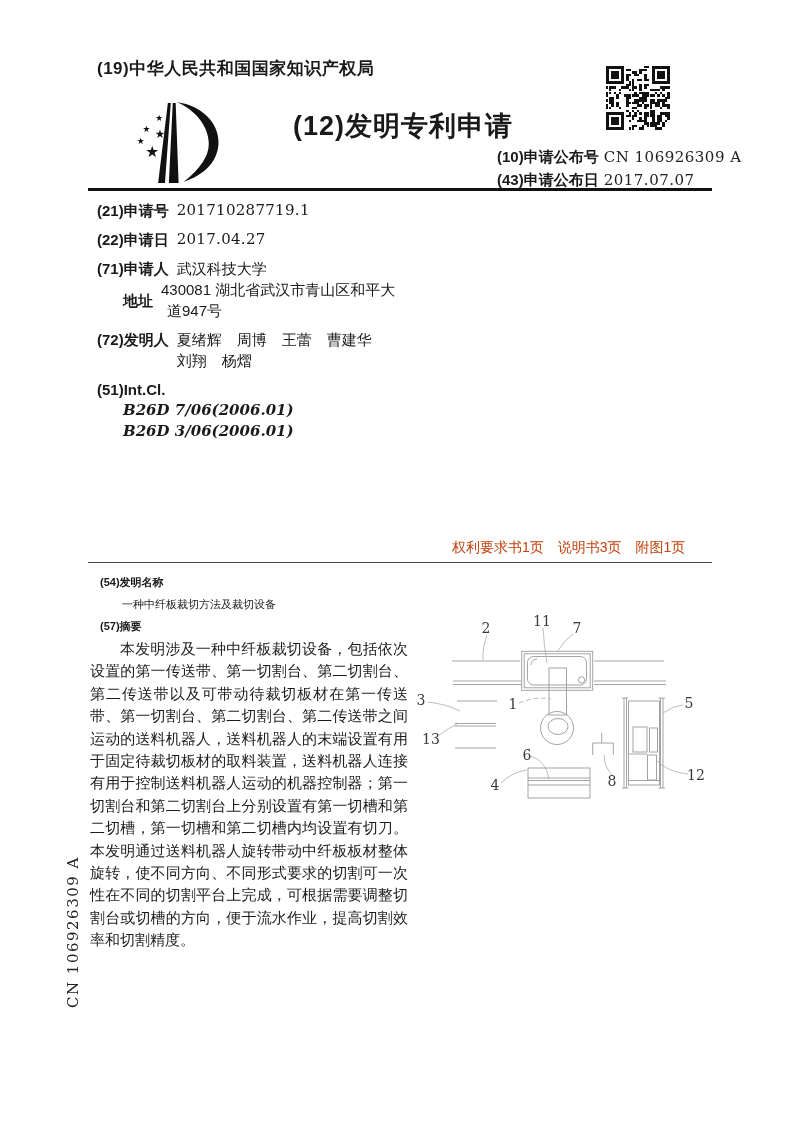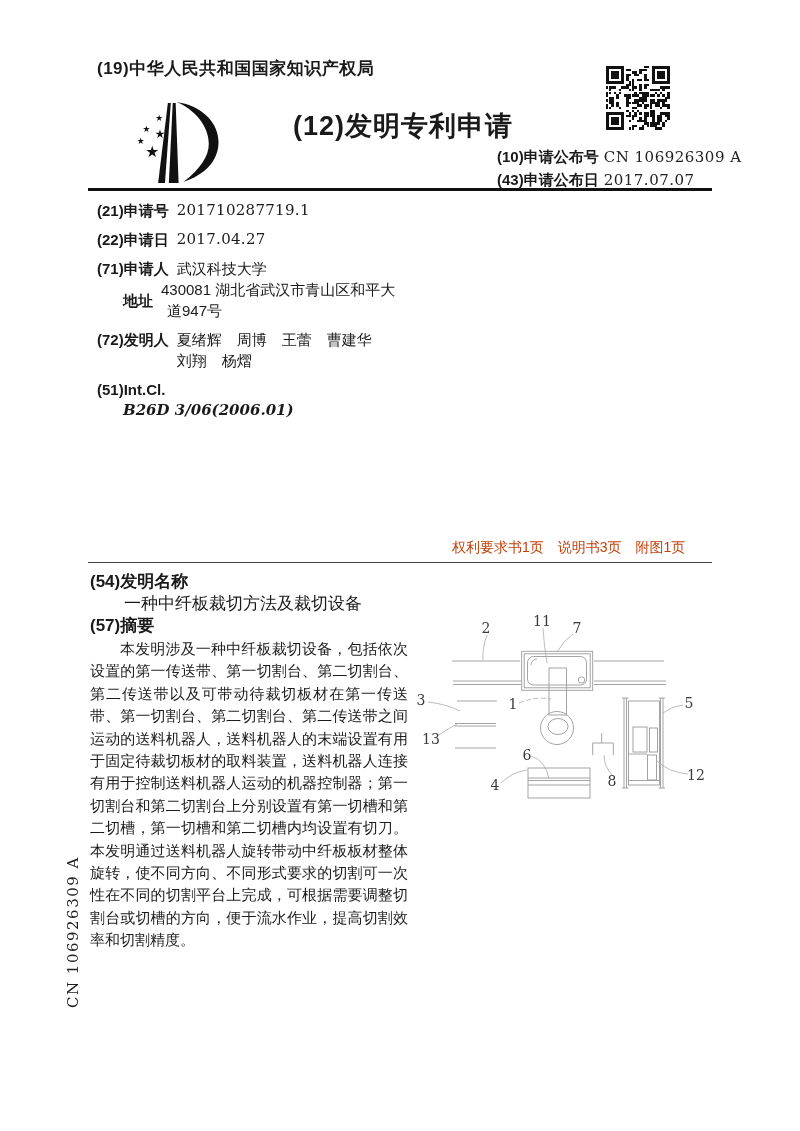--- a/index.html
+++ b/index.html
@@ -30,21 +30,21 @@
   .row .lbl{font-weight:bold;white-space:nowrap;margin-right:8px;}
   .row.sub{padding-left:26px;align-items:center;}
   .vlines div{white-space:nowrap;}
   .addr2{margin-left:6px;}
   .intcl-val{font-family:"DejaVu Serif",serif;font-style:italic;font-weight:bold;white-space:nowrap;}
   .num{font-family:"DejaVu Serif",serif;letter-spacing:.3px;}
 
   .pages{left:452px;top:539px;font-size:14px;white-space:nowrap;color:#c2410c;}
 
   
-  .sec54{left:90px;top:571px;width:324px;font-size:17px;line-height:22px;}
+  .sec54{left:100px;top:571px;width:324px;font-size:11px;line-height:22px;}
   .sec54 .indent{padding-left:2em;}
   .abstract{
     left:90px;top:638px;width:318px;font-size:15px;line-height:22.4px;
     text-align:justify;text-indent:2em;color:#1c1c1c;
   }
 
   
   .figure{left:400px;top:601px;width:312px;height:213px;}
 
   
@@ -353,20 +353,23 @@
     </div>
 
     <div class="group">
     </div>
 
     <div class="group">
       <div class="row">
         <span class="lbl">(51)Int.Cl.</span>
       </div>
       <div class="row sub">
+        <span class="intcl-val">B26D 7/06(2006.01)</span>
+      </div>
+      <div class="row sub">
         <span class="intcl-val">B26D 3/06(2006.01)</span>
       </div>
     </div>
   </div>
 
   <div class="abs pages">权利要求书1页　说明书3页　附图1页</div>
   <div class="abs rule-thin"></div>
 
   <div class="abs sec54">
     <div class="b">(54)发明名称</div>

